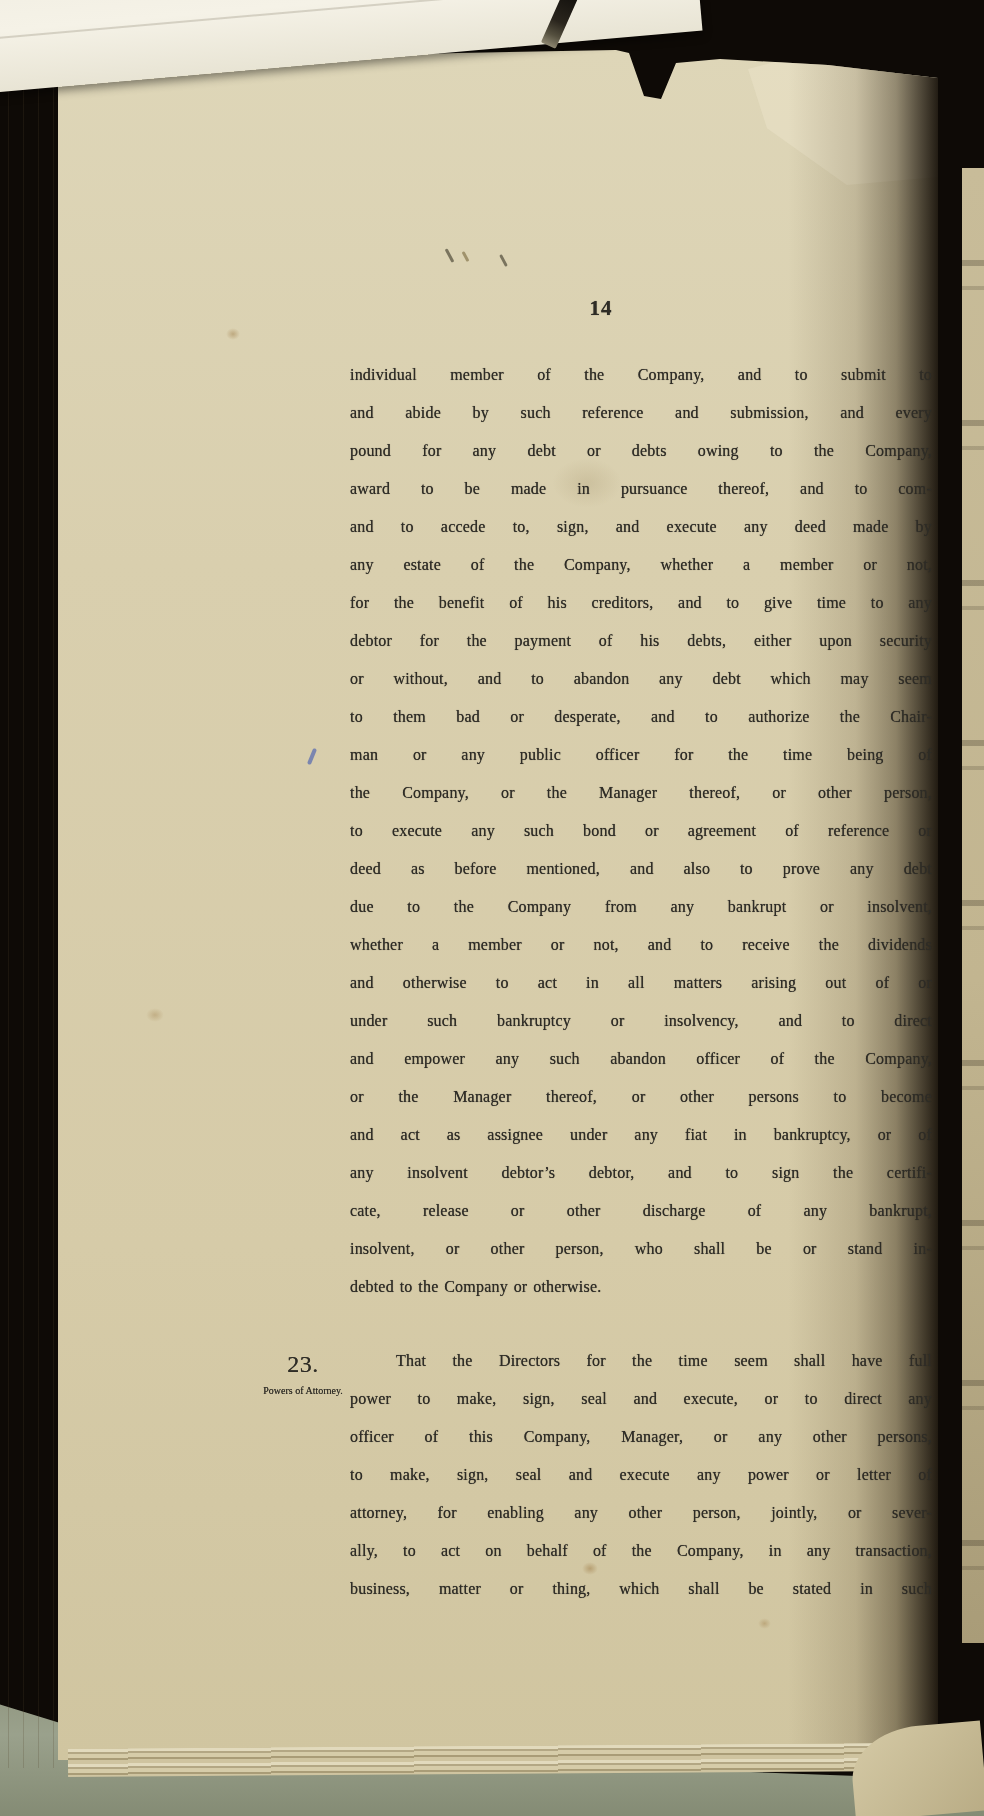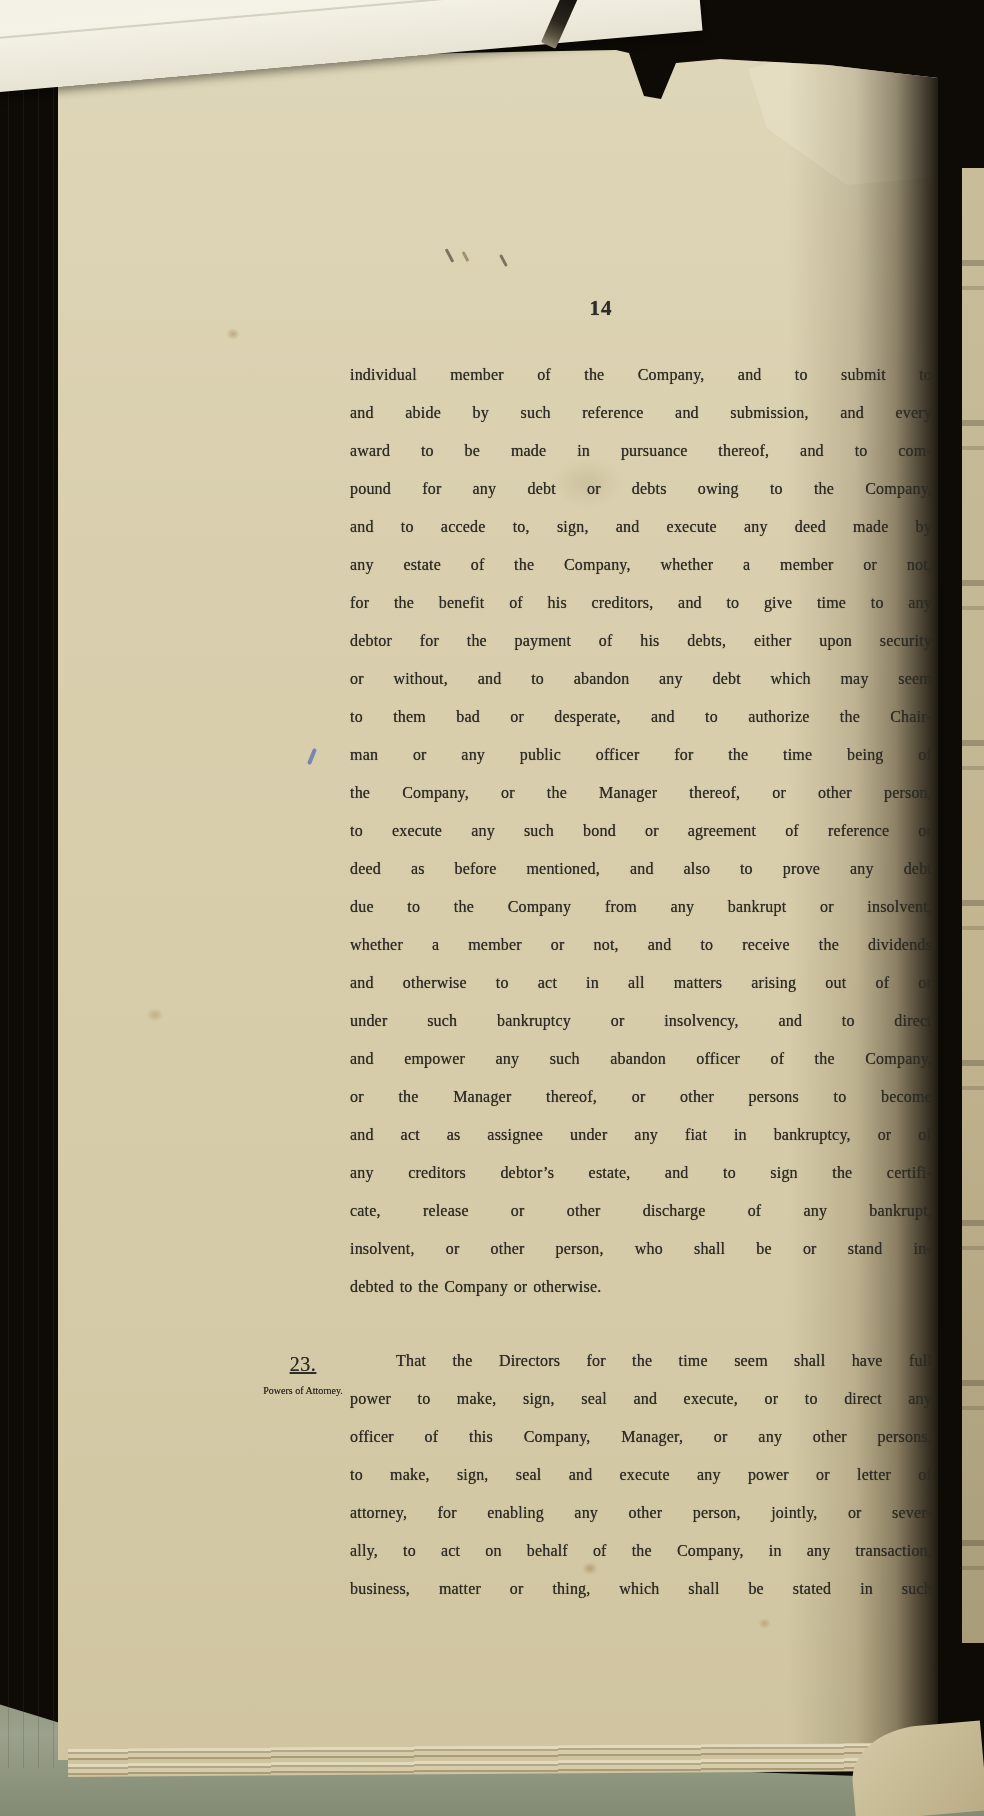--- a/index.html
+++ b/index.html
@@ -88,21 +88,21 @@
   .para .line.no-justify{text-align:left;text-align-last:left;}
   .para .line.indent{text-indent:46px;}
   #para1{top:306px;}
   #para2{top:1292px;}
   .page-number{
     left:463px;top:246px;width:160px;text-align:center;
     font-size:21px;font-weight:700;color:#2e2c26;letter-spacing:1px;
     text-shadow:0 0 .7px rgba(42,40,34,.85);
   }
   .margin-label{left:180px;top:1302px;width:130px;text-align:center;color:#2e2c26;}
-  .section-number{font-size:20px;line-height:24px;letter-spacing:.5px;text-shadow:0 0 .6px rgba(42,40,34,.8);text-decoration:underline;}
+  .section-number{font-size:24px;line-height:24px;letter-spacing:.5px;text-shadow:0 0 .6px rgba(42,40,34,.8);}
   .margin-note{font-size:10px;line-height:17px;margin-top:6px;text-shadow:0 0 .5px rgba(42,40,34,.8);}
   
   .stain{border-radius:50%;}
   .s1{left:168px;top:278px;width:14px;height:12px;background:radial-gradient(rgba(146,108,52,.4),rgba(146,108,52,0) 70%);}
   .s2{left:88px;top:958px;width:18px;height:14px;background:radial-gradient(rgba(146,108,52,.3),rgba(146,108,52,0) 70%);}
   .s3{left:524px;top:1512px;width:16px;height:13px;background:radial-gradient(rgba(150,112,56,.45),rgba(150,112,56,0) 70%);}
   .s4{left:700px;top:1568px;width:13px;height:11px;background:radial-gradient(rgba(150,112,56,.35),rgba(150,112,56,0) 70%);}
   .s5{left:494px;top:408px;width:70px;height:50px;background:radial-gradient(rgba(120,96,50,.14),rgba(120,96,50,0) 70%);}
   .pencil{width:3px;height:15px;background:rgba(90,84,66,.75);transform:rotate(-28deg);border-radius:2px;}
   .p1{left:390px;top:198px;}
@@ -131,40 +131,40 @@
   <div class="abs pencil p1"></div>
   <div class="abs pencil p2"></div>
   <div class="abs pencil p3"></div>
   <div class="abs ink-mark"></div>
 
   <div class="abs page-number">14</div>
 
   <div class="abs textcol para" id="para1">
       <div class="line">individual member of the Company, and to submit to</div>
       <div class="line">and abide by such reference and submission, and every</div>
+      <div class="line">pound for any debt or debts owing to the Company,</div>
       <div class="line">award to be made in pursuance thereof, and to com-</div>
-      <div class="line">pound for any debt or debts owing to the Company,</div>
       <div class="line">and to accede to, sign, and execute any deed made by</div>
       <div class="line">any estate of the Company, whether a member or not,</div>
       <div class="line">for the benefit of his creditors, and to give time to any</div>
       <div class="line">debtor for the payment of his debts, either upon security</div>
       <div class="line">or without, and to abandon any debt which may seem</div>
       <div class="line">to them bad or desperate, and to authorize the Chair-</div>
       <div class="line">man or any public officer for the time being of</div>
       <div class="line">the Company, or the Manager thereof, or other person,</div>
       <div class="line">to execute any such bond or agreement of reference or</div>
       <div class="line">deed as before mentioned, and also to prove any debt</div>
       <div class="line">due to the Company from any bankrupt or insolvent,</div>
       <div class="line">whether a member or not, and to receive the dividends</div>
       <div class="line">and otherwise to act in all matters arising out of or</div>
       <div class="line">under such bankruptcy or insolvency, and to direct</div>
       <div class="line">and empower any such abandon officer of the Company,</div>
       <div class="line">or the Manager thereof, or other persons to become</div>
       <div class="line">and act as assignee under any fiat in bankruptcy, or of</div>
-      <div class="line">any creditors debtor’s estate, and to sign the certifi-</div>
+      <div class="line">any insolvent debtor’s debtor, and to sign the certifi-</div>
       <div class="line">cate, release or other discharge of any bankrupt,</div>
       <div class="line">insolvent, or other person, who shall be or stand in-</div>
       <div class="line no-justify">debted to the Company or otherwise.</div>
     </div>
 
   <div class="abs margin-label">
     <div class="section-number">23.</div>
     <div class="margin-note">Powers of Attorney.</div>
   </div>
 

